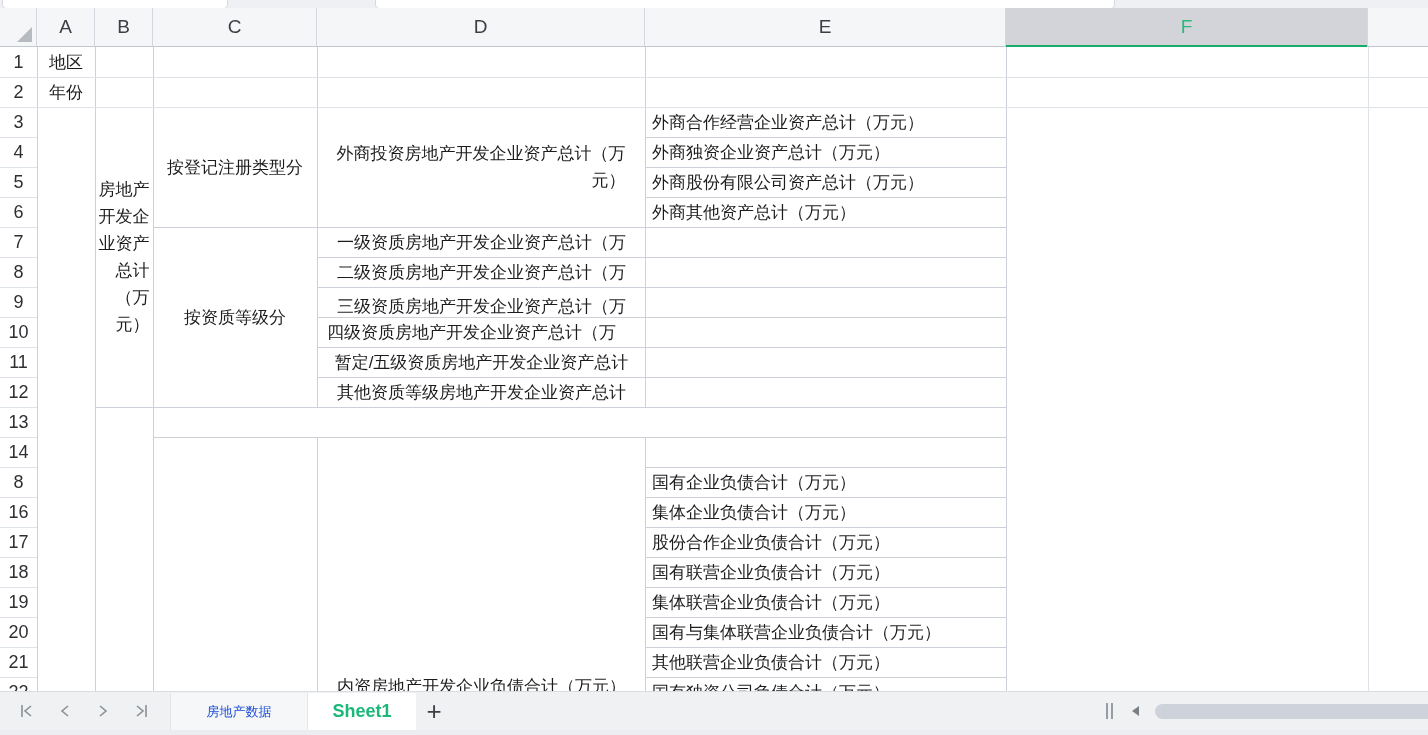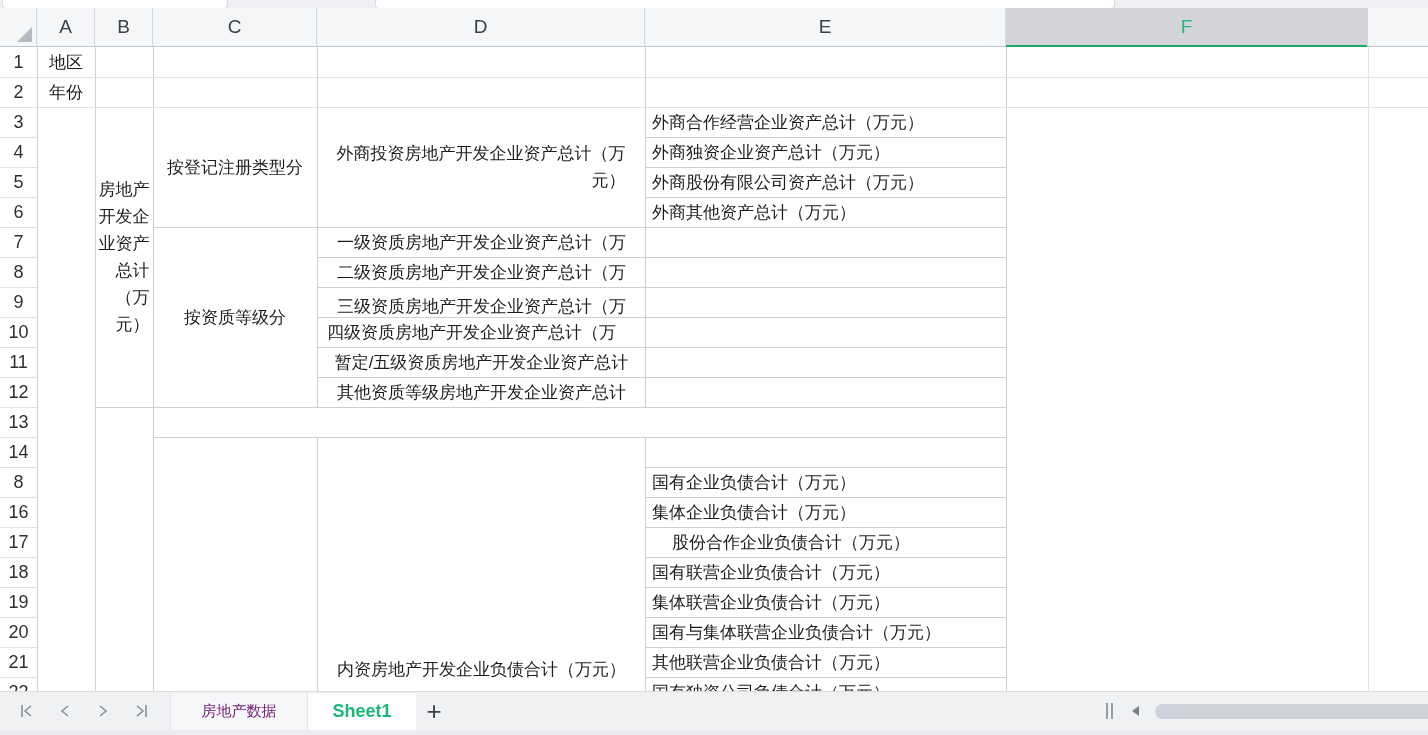--- a/index.html
+++ b/index.html
@@ -46,21 +46,21 @@
   .wrap{white-space:pre-line;line-height:27px;}
   .bottom{align-items:flex-end;justify-content:center;padding-bottom:16px;}
 
   
   .tabbar{position:absolute;left:0;top:691px;width:1428px;height:44px;background:#eff1f3;
           border-top:1px solid #d9dce1;box-sizing:border-box;}
   .navbtns{position:absolute;left:8px;top:0;height:38px;display:flex;align-items:center;}
   .navbtn{width:38px;height:28px;display:flex;align-items:center;justify-content:center;}
   .navbtn svg{stroke:#8a9097;fill:none;stroke-width:1.6;}
   .stab{position:absolute;top:1px;height:37px;display:flex;align-items:center;justify-content:center;
-        font-size:15px;color:#701a75;}
+        font-size:13px;color:#1d4ed8;}
   .stab.inactive{left:170px;width:138px;background:#f6f7f9;border-left:1px solid #e3e5e9;
         border-right:1px solid #e3e5e9;box-sizing:border-box;}
   .stab.active{left:308px;width:108px;background:#ffffff;color:#1db879;font-weight:bold;font-size:18px;}
   .addtab{position:absolute;left:416px;top:1px;width:36px;height:37px;display:flex;align-items:center;
           justify-content:center;font-size:26px;font-weight:200;color:#3e4247;}
   .tab-bottomstrip{position:absolute;left:0;top:38px;width:1428px;height:6px;background:#ecedf0;}
 
   .splitter{position:absolute;left:1106px;top:11px;width:7px;height:16px;
             border-left:2px solid #979da6;border-right:2px solid #979da6;box-sizing:border-box;}
   .sb-arrow{position:absolute;left:1132px;top:14px;width:0;height:0;
@@ -192,24 +192,24 @@
     <div class="cell ctr nowrap" style="left:318px;top:210px;width:327px;height:30px;">二级资质房地产开发企业资产总计（万</div>
     <div class="cell ctr nowrap" style="left:318px;top:180px;width:327px;height:30px;">一级资质房地产开发企业资产总计（万</div>
     <div class="cell ctr nowrap" style="left:318px;top:244px;width:327px;height:30px;">三级资质房地产开发企业资产总计（万</div>
     <div class="cell ctr nowrap" style="left:308px;top:270px;width:327px;height:30px;">四级资质房地产开发企业资产总计（万</div>
     <div class="cell ctr nowrap" style="left:318px;top:300px;width:327px;height:30px;">暂定/五级资质房地产开发企业资产总计</div>
     <div class="cell ctr nowrap" style="left:318px;top:330px;width:327px;height:30px;">其他资质等级房地产开发企业资产总计</div>
     <div class="cell lft nowrap" style="left:646px;top:60px;width:360px;height:30px;">外商合作经营企业资产总计（万元）</div>
     <div class="cell lft nowrap" style="left:646px;top:90px;width:360px;height:30px;">外商独资企业资产总计（万元）</div>
     <div class="cell lft nowrap" style="left:646px;top:120px;width:360px;height:30px;">外商股份有限公司资产总计（万元）</div>
     <div class="cell lft nowrap" style="left:646px;top:150px;width:360px;height:30px;">外商其他资产总计（万元）</div>
-    <div class="cell bottom nowrap" style="left:318px;top:396px;width:327px;height:254px;">内资房地产开发企业负债合计（万元）</div>
+    <div class="cell bottom nowrap" style="left:318px;top:413px;width:327px;height:254px;">内资房地产开发企业负债合计（万元）</div>
     <div class="cell lft nowrap" style="left:646px;top:420px;width:360px;height:30px;">国有企业负债合计（万元）</div>
     <div class="cell lft nowrap" style="left:646px;top:450px;width:360px;height:30px;">集体企业负债合计（万元）</div>
-    <div class="cell lft nowrap" style="left:666px;top:480px;width:360px;height:30px;">股份合作企业负债合计（万元）</div>
+    <div class="cell lft nowrap" style="left:646px;top:480px;width:360px;height:30px;">股份合作企业负债合计（万元）</div>
     <div class="cell lft nowrap" style="left:646px;top:540px;width:360px;height:30px;">集体联营企业负债合计（万元）</div>
     <div class="cell lft nowrap" style="left:646px;top:510px;width:360px;height:30px;">国有联营企业负债合计（万元）</div>
     <div class="cell lft nowrap" style="left:646px;top:570px;width:360px;height:30px;">国有与集体联营企业负债合计（万元）</div>
     <div class="cell lft nowrap" style="left:646px;top:600px;width:360px;height:30px;">其他联营企业负债合计（万元）</div>
     <div class="cell lft nowrap" style="left:646px;top:630px;width:360px;height:30px;">国有独资公司负债合计（万元）</div>
   </div>
 
   <div class="tabbar">
     <div class="tab-bottomstrip"></div>
     <div class="navbtns">

